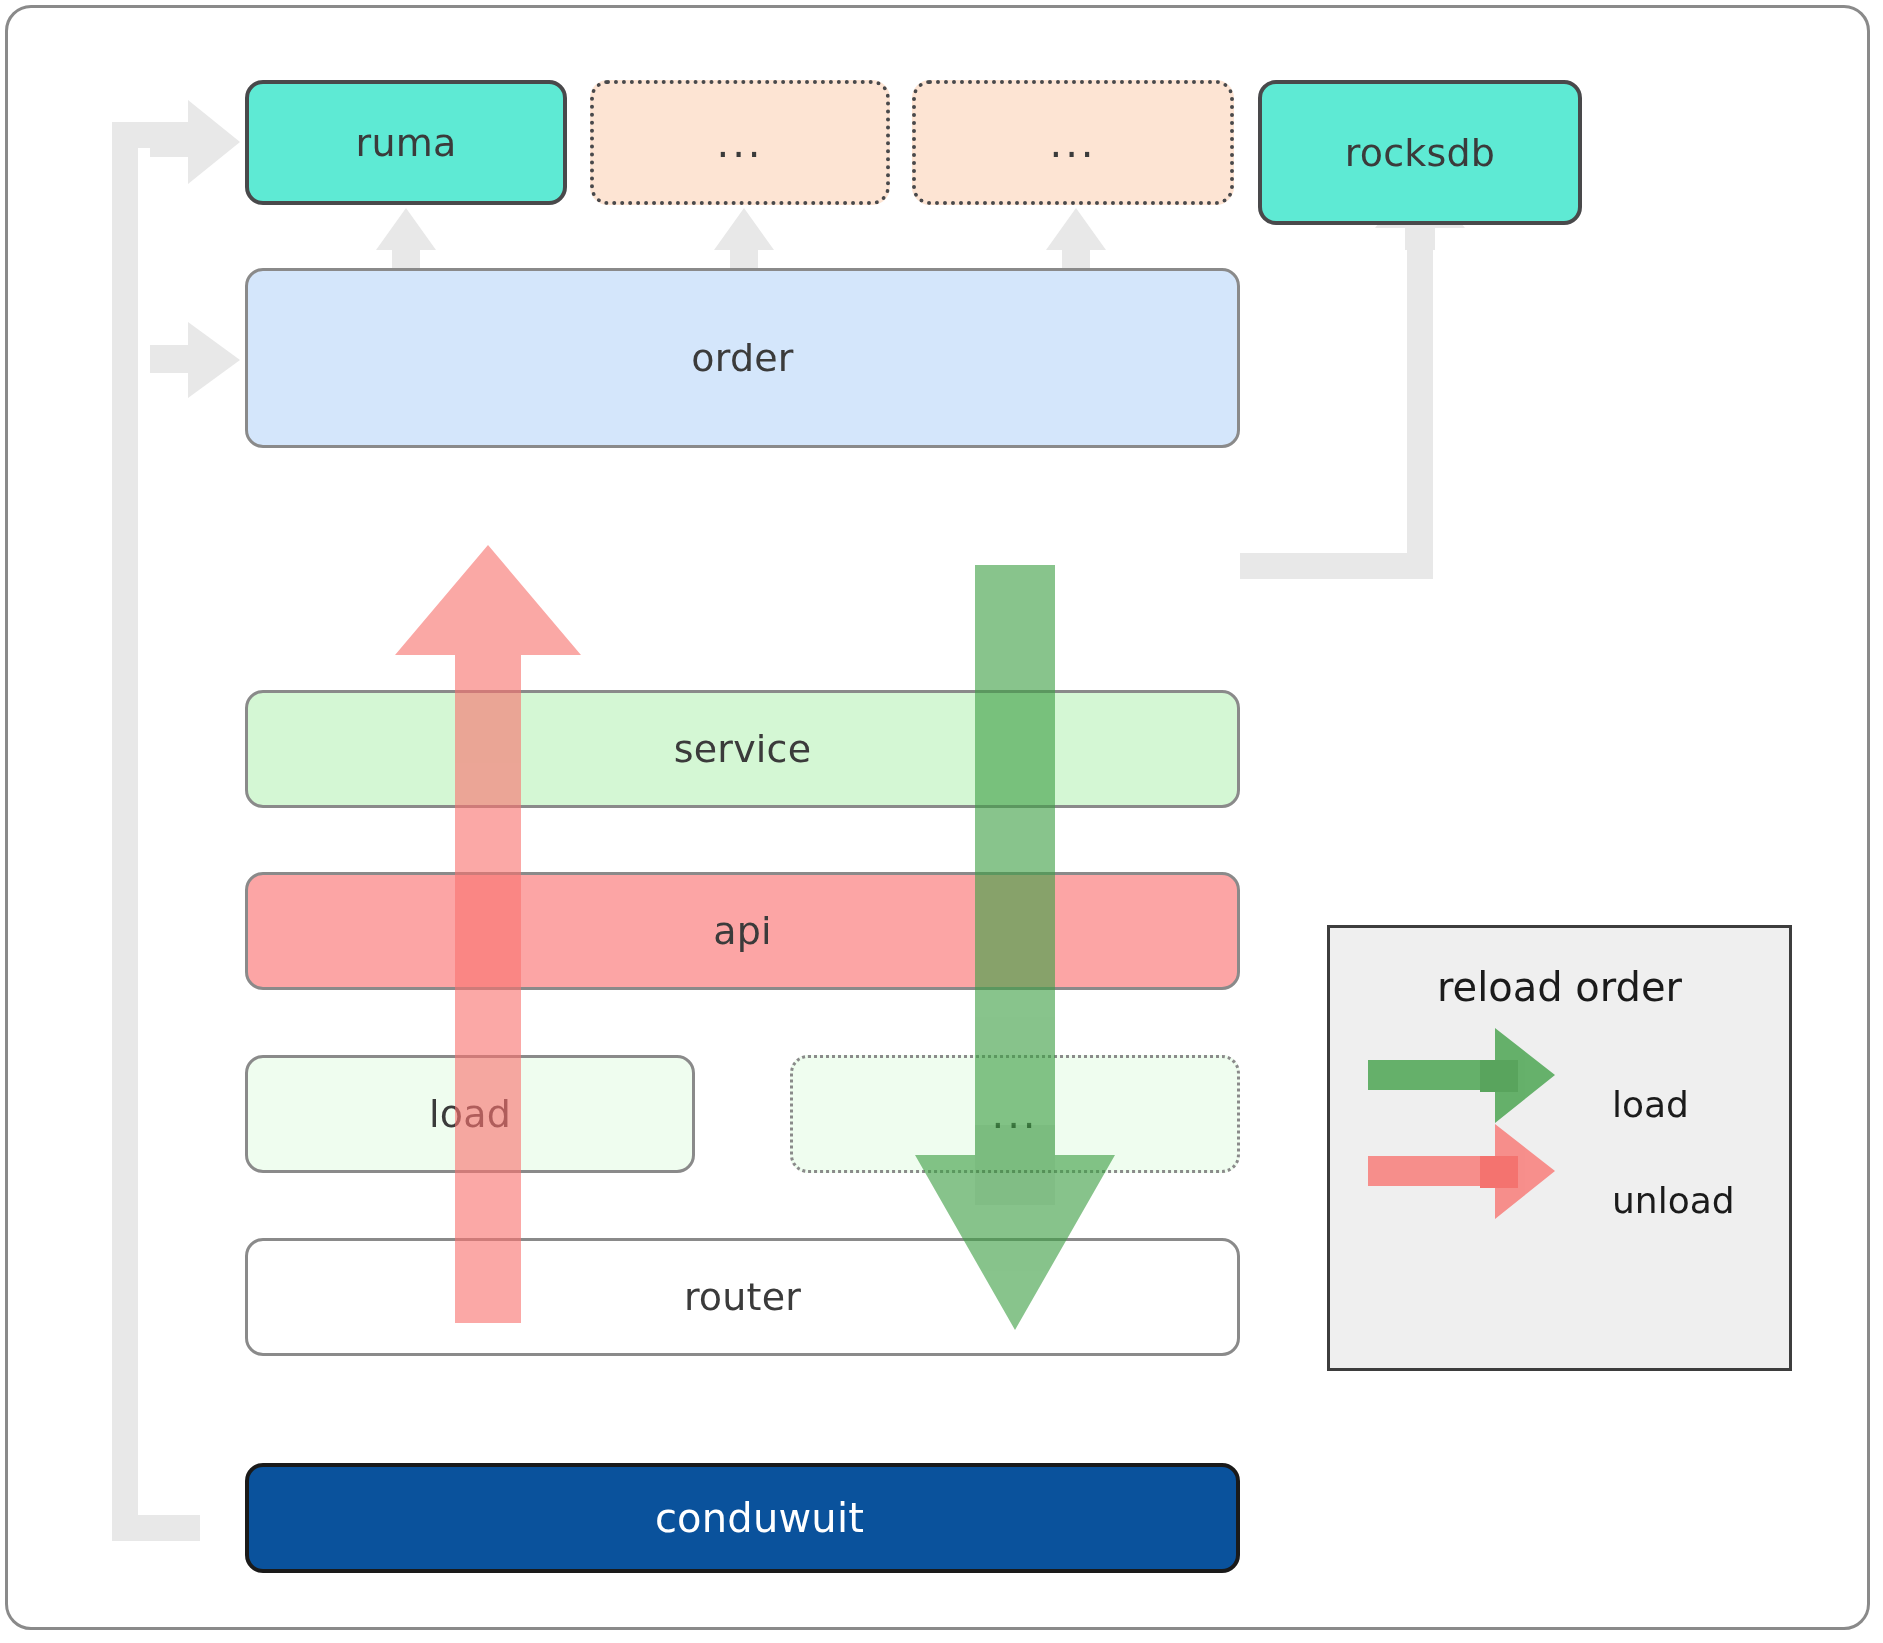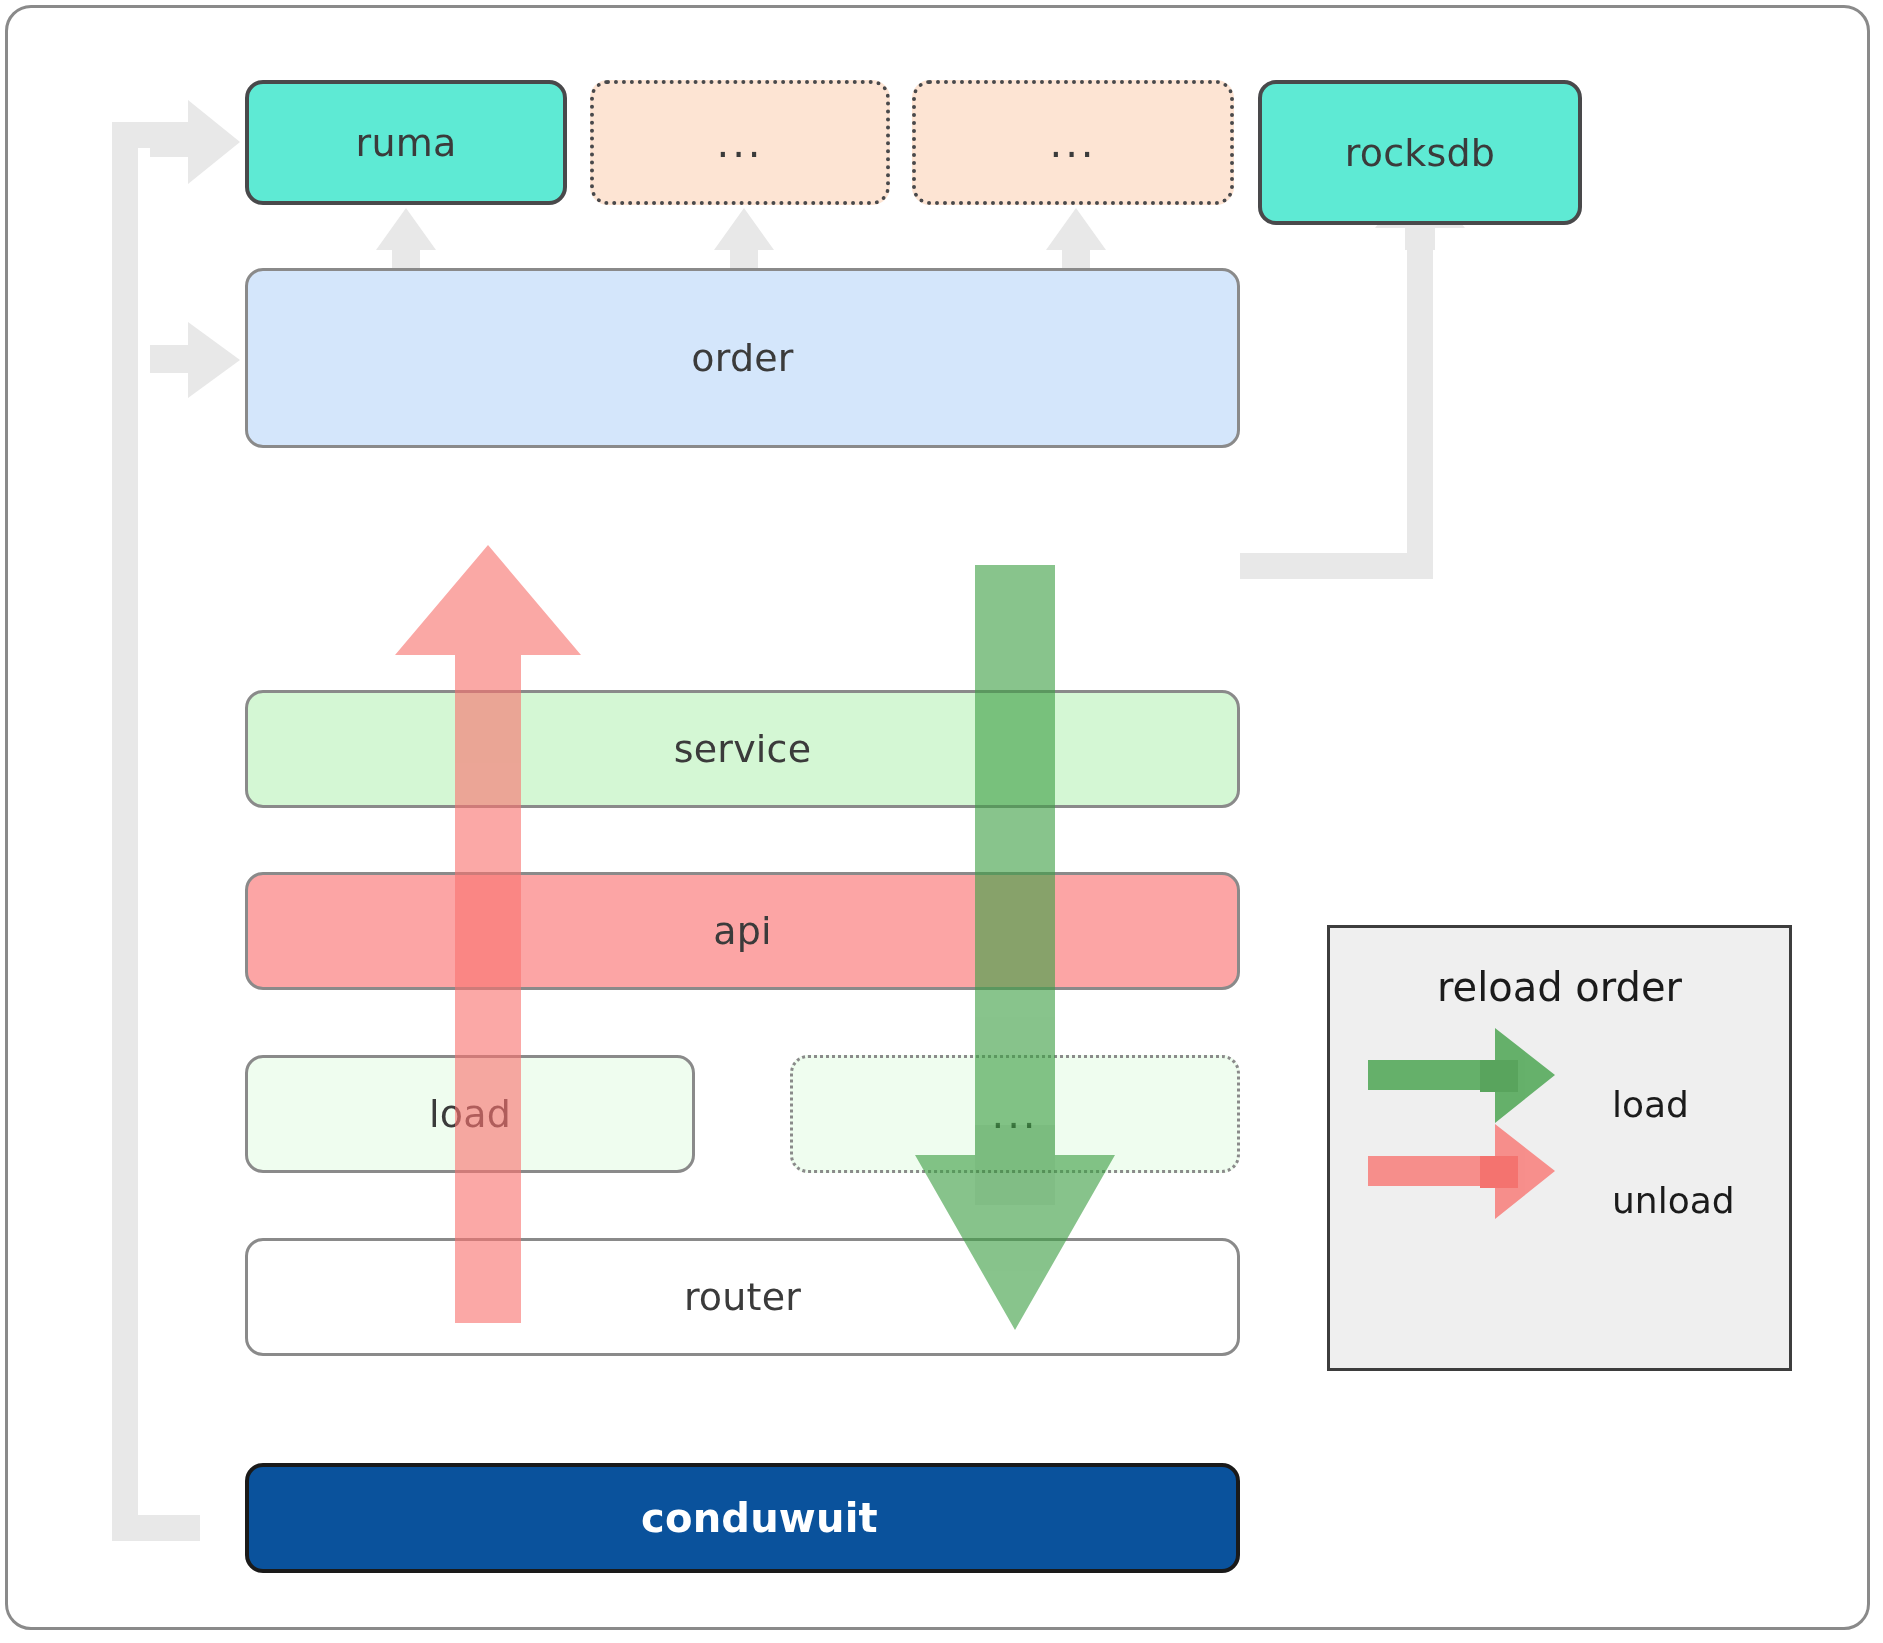--- a/index.html
+++ b/index.html
@@ -14,21 +14,21 @@
   .dots{font-size:40px;letter-spacing:3px;line-height:.4;}
 
   .core{background:#d4e6fb;border:3px solid #8a8a8a;border-radius:18px;}
   .lyr{border:3px solid #8a8a8a;border-radius:18px;}
   .lyr-db{background:#9bf29b;}
   .lyr-svc{background:#d4f7d4;}
   .lyr-api{background:#fca5a5;}
   .lyr-admin{background:#effdef;}
   .lyr-dots{background:#effdef;border:3px dotted #8a8a8a;}
   .lyr-router{background:#ffffff;}
-  .root{background:#0a529c;border:4px solid #1a1a1a;border-radius:18px;color:#ffffff;font-weight:bold;padding-left:34px;}
+  .root{background:#0a529c;border:4px solid #1a1a1a;border-radius:18px;color:#ffffff;font-weight:normal;padding-left:34px;}
 
   
   .conn{position:absolute;left:0;top:0;width:1883px;height:1643px;pointer-events:none;}
 
   
   .flow{position:absolute;pointer-events:none;}
 
   
   .legend{position:absolute;background:#efefef;border:3px solid #3d3d3d;box-sizing:border-box;}
   .legend-title{position:absolute;width:100%;text-align:center;font-size:40px;color:#1b1b1b;}

